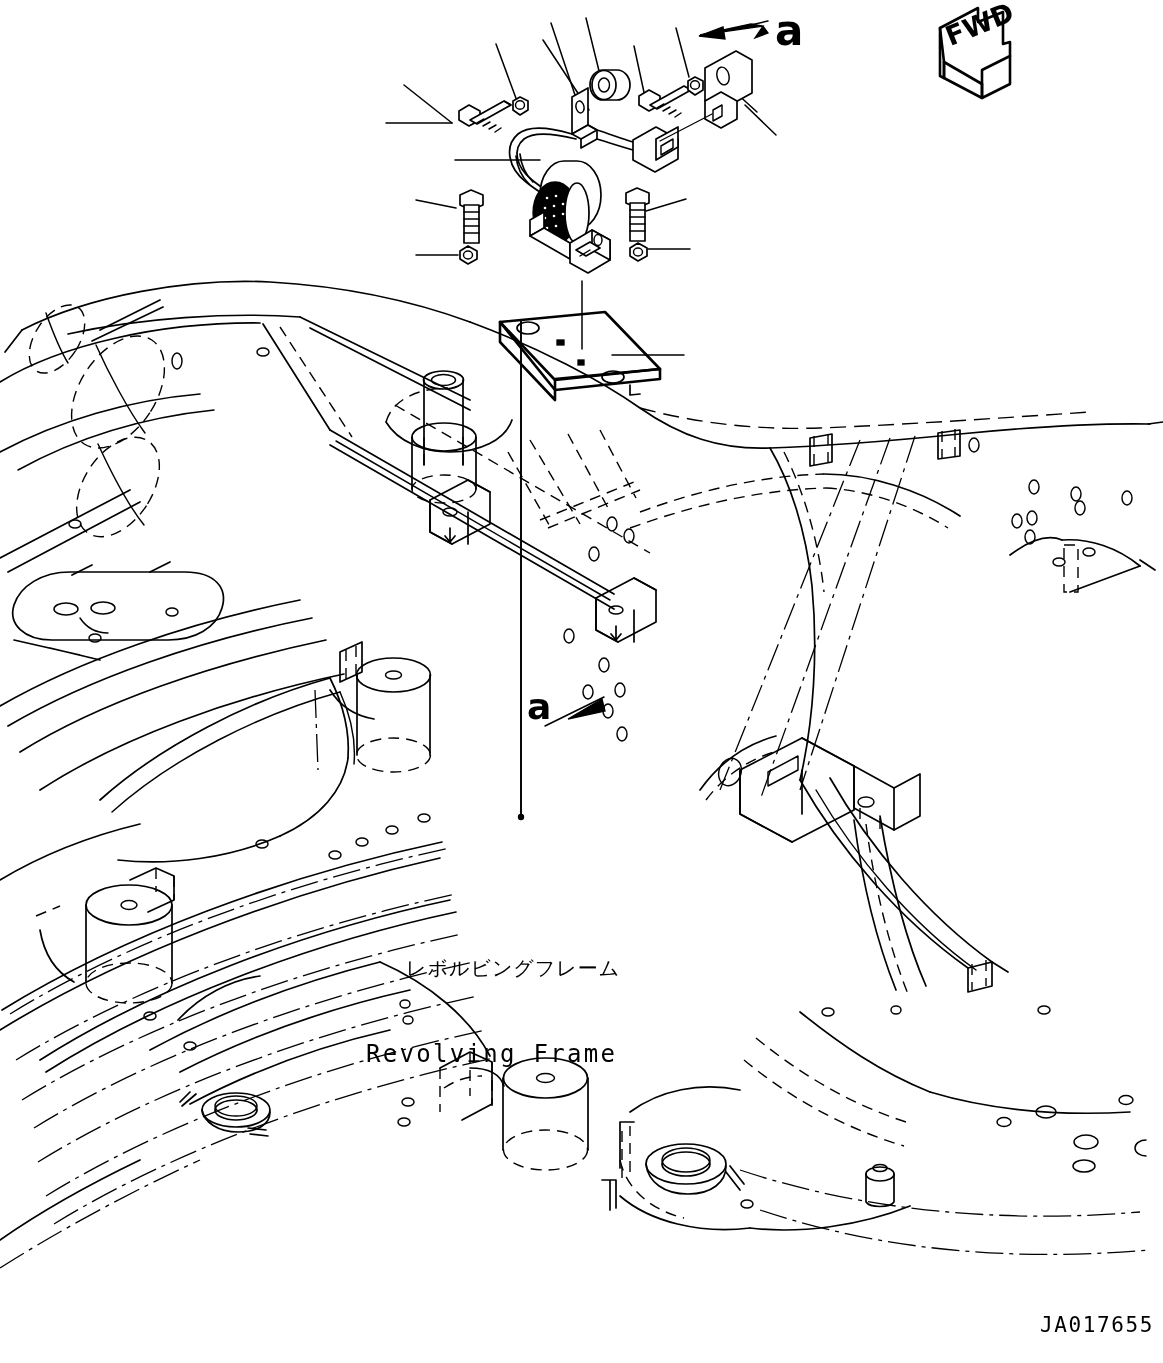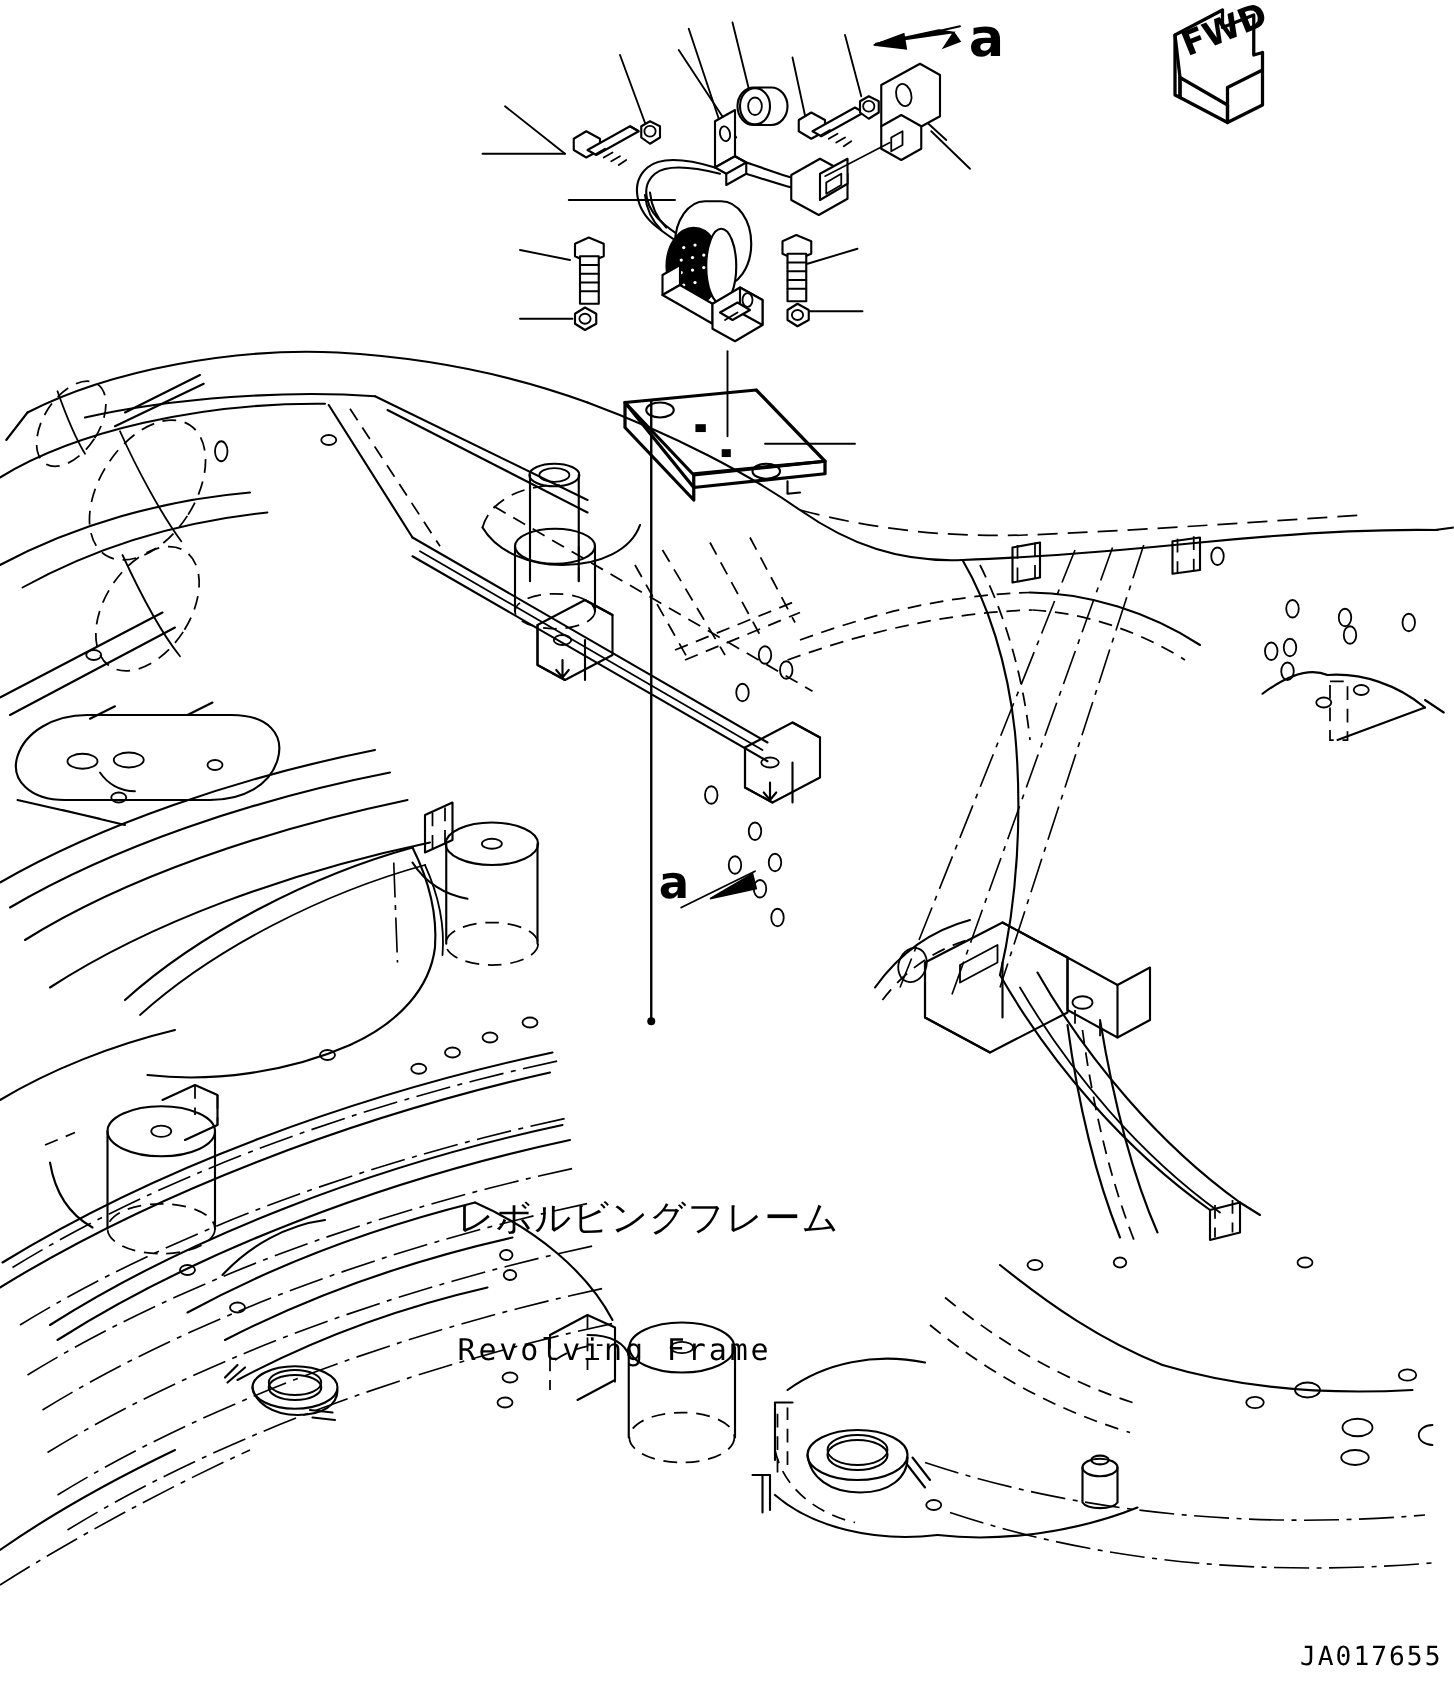--- a/index.html
+++ b/index.html
@@ -4,22 +4,22 @@
 <title>Parts Diagram</title>
 <style>
   html,body{margin:0;padding:0;background:#ffffff;}
   body{width:1163px;height:1363px;position:relative;overflow:hidden;
        font-family:"DejaVu Sans Mono", monospace;color:#000;}
   #sheet{position:absolute;inset:0;width:1163px;height:1363px;}
   svg#art{position:absolute;left:0;top:0;width:1163px;height:1363px;display:block;}
   .lbl{position:absolute;white-space:pre;color:#000;}
   #frame-label{left:366px;top:898px;font-size:25px;line-height:1.18;letter-spacing:1.2px;
                font-family:"DejaVu Sans Mono", monospace;}
-  #frame-label .jp{display:block;font-size:29px;letter-spacing:1px;}
-  #frame-label .en{display:block;font-size:24px;letter-spacing:2.3px;margin-top:16px;}
+  #frame-label .jp{display:block;font-size:20px;letter-spacing:1px;margin-left:40px;}
+  #frame-label .en{display:block;font-size:24px;letter-spacing:2.3px;}
   #drawing-no{left:1040px;top:1313px;font-size:21px;letter-spacing:1.6px;}
   #sec-a-top{left:775px;top:6px;font-size:42px;font-family:"DejaVu Sans", sans-serif;font-weight:600;}
   #sec-a-mid{left:527px;top:686px;font-size:36px;font-family:"DejaVu Sans", sans-serif;font-weight:600;}
   #fwd-text{left:941px;top:23px;font-size:27px;font-weight:bold;letter-spacing:0px;
             transform:rotate(-22deg);transform-origin:0 0;font-family:"DejaVu Sans", sans-serif;}
 </style>
 </head>
 <body>
 
 <div id="sheet">

